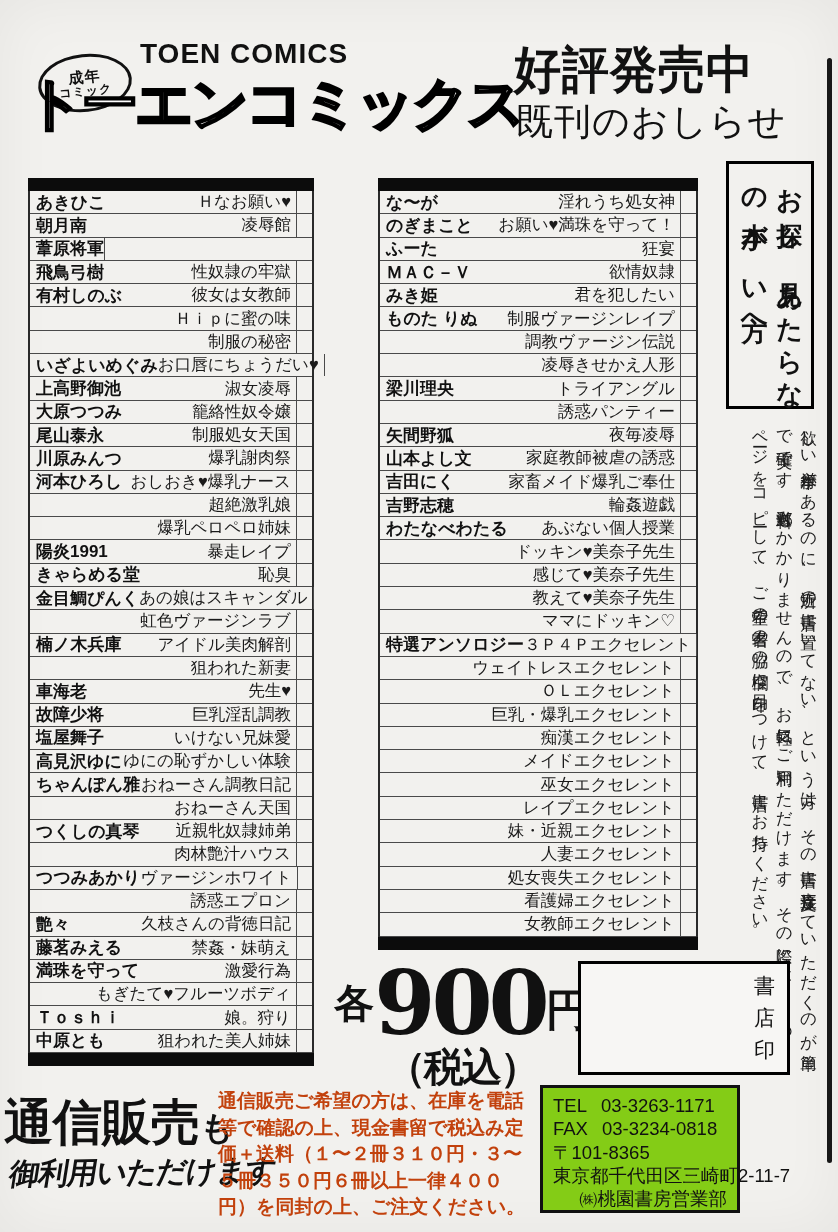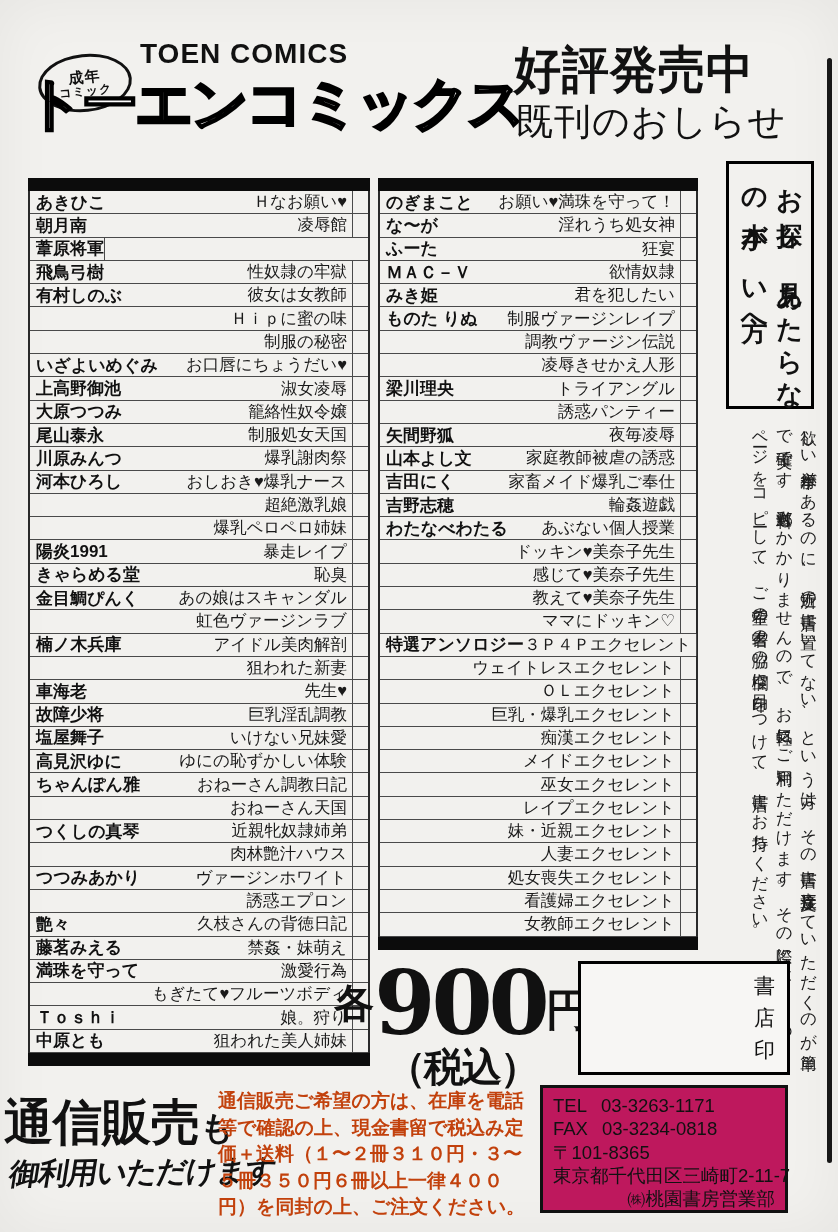--- a/index.html
+++ b/index.html
@@ -23,21 +23,21 @@
             letter-spacing:1px;white-space:nowrap;}
   
   .ctable{position:absolute;}
   .ctable .bar{height:13px;background:#0c0c0c;}
   .ctable .rows{border-left:2px solid #2a2a2a;border-right:2px solid #2a2a2a;box-sizing:border-box;}
   .c-row{display:flex;align-items:center;height:23.3px;border-bottom:1px solid #4a4a4a;
          box-sizing:border-box;padding-left:6px;white-space:nowrap;}
   .c-author{font-weight:bold;font-size:17px;flex:0 0 auto;}
   .c-title{flex:1 1 auto;text-align:right;font-size:16.5px;padding-right:5px;color:#1a1a1a;}
   .c-mark{flex:0 0 15px;height:100%;border-left:1px solid #4a4a4a;}
-  .t-left{left:28px;top:178px;width:342px;}
+  .t-left{left:28px;top:178px;width:286px;}
   .t-right{left:378px;top:178px;width:320px;}
   
   .side-head{position:absolute;left:726px;top:161px;width:88px;height:248px;border:3px solid #000;
              box-sizing:border-box;writing-mode:vertical-rl;display:flex;
              font-family:"DejaVu Serif","Liberation Serif",serif;font-weight:bold;font-size:26px;
              letter-spacing:3px;padding:6px 4px;line-height:1.35;}
   .side-body{position:absolute;left:720px;top:418px;width:100px;height:632px;writing-mode:vertical-rl;
              font-family:"DejaVu Serif","Liberation Serif",serif;font-size:16.5px;line-height:1.47;
              letter-spacing:1px;color:#1c1c1c;}
   
@@ -54,23 +54,23 @@
   .stamp .label{position:absolute;right:12px;top:8px;bottom:8px;display:flex;flex-direction:column;
                 justify-content:space-between;font-size:21px;font-family:"DejaVu Serif","Liberation Serif",serif;}
   
   .mo-head1{position:absolute;left:4px;top:1090px;font-weight:900;white-space:nowrap;}
   .mo-head1 .big{font-size:49px;letter-spacing:0px;}
   .mo-head1 .small{font-size:33px;}
   .mo-head2{position:absolute;left:10px;top:1152px;font-size:30px;font-weight:900;
             transform:skewX(-10deg) rotate(-1deg);white-space:nowrap;letter-spacing:-1px;}
   .mo-body{position:absolute;left:218px;top:1088px;width:320px;font-size:19px;font-weight:bold;
            line-height:1.4;color:#c2410c;}
-  .contact{position:absolute;left:540px;top:1085px;width:248px;height:128px;border:3px solid #111;
+  .contact{position:absolute;left:540px;top:1085px;width:200px;height:128px;border:3px solid #111;
            box-sizing:border-box;padding:6px 10px 4px 10px;font-size:18.5px;line-height:1.26;
-           background:#be185d;white-space:nowrap;}
+           background:#84cc16;white-space:nowrap;}
   .contact .row{display:flex;gap:14px;}
   .contact .company{text-align:right;}
   
   .edge-line{position:absolute;left:827px;top:58px;width:5px;height:1105px;background:#171717;border-radius:3px;}
 </style>
 </head>
 <body>
 
 <div class="page">
 
@@ -271,27 +271,27 @@
           <span class="c-mark"></span>
         </div>
       </div>
     <div class="bar"></div>
   </div>
 
   <div class="ctable t-right">
     <div class="bar"></div>
     <div class="rows">
         <div class="c-row">
+          <span class="c-author">な〜が</span>
+          <span class="c-title">淫れうち処女神</span>
+          <span class="c-mark"></span>
+        </div>
+        <div class="c-row">
           <span class="c-author">のぎまこと</span>
           <span class="c-title">お願い♥満珠を守って！</span>
-          <span class="c-mark"></span>
-        </div>
-        <div class="c-row">
-          <span class="c-author">な〜が</span>
-          <span class="c-title">淫れうち処女神</span>
           <span class="c-mark"></span>
         </div>
         <div class="c-row">
           <span class="c-author">ふーた</span>
           <span class="c-title">狂宴</span>
           <span class="c-mark"></span>
         </div>
         <div class="c-row">
           <span class="c-author">ＭＡＣ－Ｖ</span>
           <span class="c-title">欲情奴隷</span>

